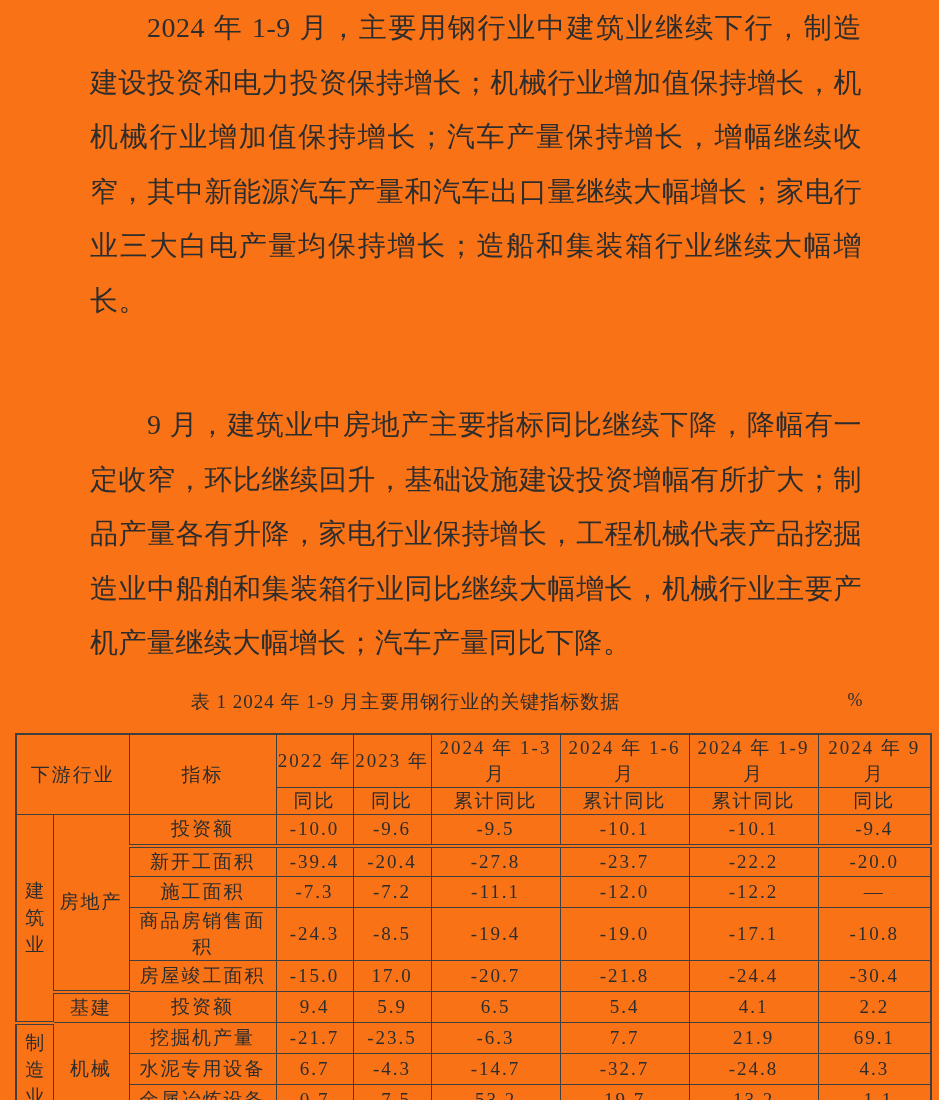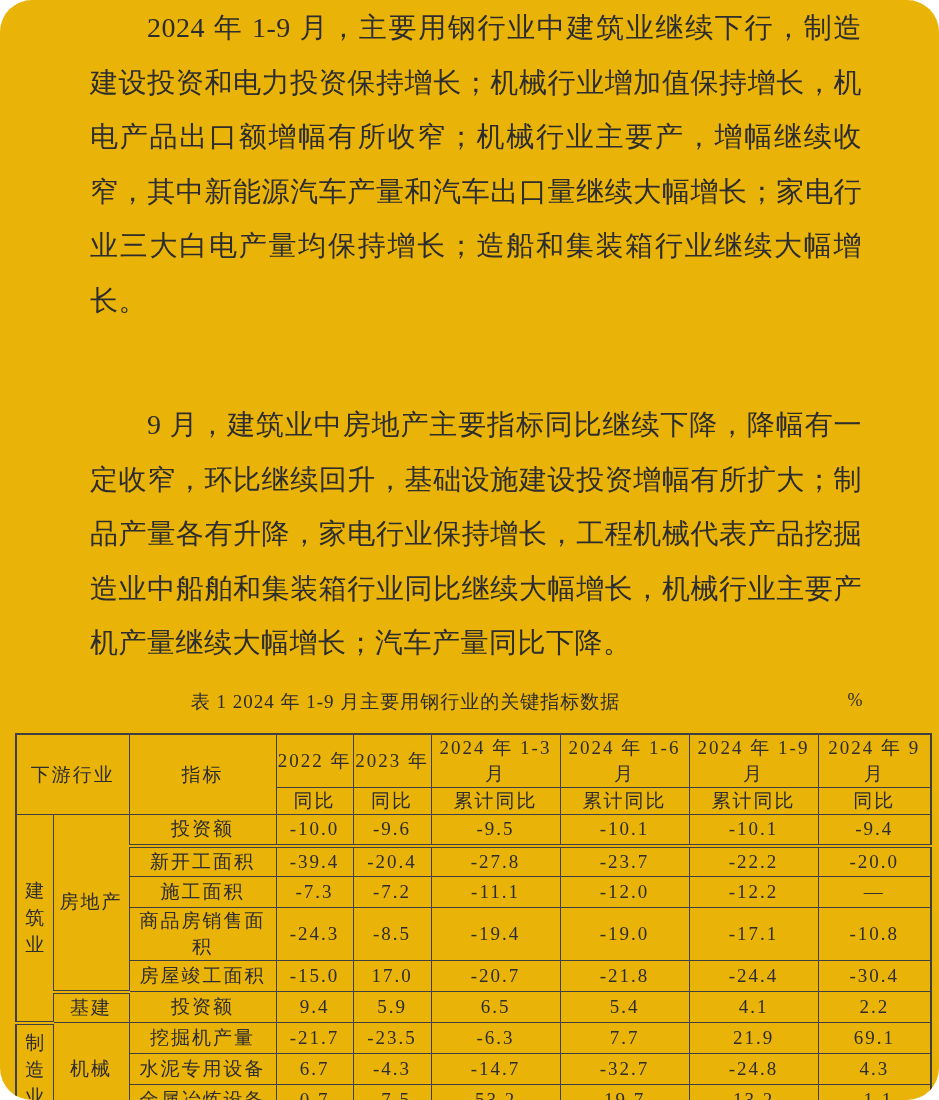--- a/index.html
+++ b/index.html
@@ -1,24 +1,23 @@
 <!DOCTYPE html>
 <html><head>
 <meta charset="utf-8">
 <style>
   html, body { margin: 0; padding: 0; background: #ffffff; }
   .doc {
     position: relative;
     width: 939px;
     height: 1100px;
-    background: #eab308;
+    background: #f97316;
     font-family: "Liberation Serif", "DejaVu Serif", serif;
     color: #2d2d2d;
     overflow: hidden;
-    border-radius: 32px;
   }
   .para { position: absolute; left: 90px; width: 772px; }
   .para-1 { top: 1px; }
   .para-2 { top: 398px; }
   .pl {
     height: 54.6px;
     line-height: 54.6px;
     font-size: 28px;
     letter-spacing: 0.5px;
   }
@@ -74,21 +73,21 @@
   .tbl tr.dbl td { border-bottom: 4px double #3f3f3f; }
 </style>
 </head>
 <body>
 
 <div class="doc">
 
   <div class="para para-1">
     <div class="pl jl ind">2024 年 1-9 月，主要用钢行业中建筑业继续下行，制造</div>
     <div class="pl jl">建设投资和电力投资保持增长；机械行业增加值保持增长，机</div>
-    <div class="pl jl">电产品出口额增幅有所收窄；机械行业主要产，增幅继续收</div>
+    <div class="pl jl">机械行业增加值保持增长；汽车产量保持增长，增幅继续收</div>
     <div class="pl jl">窄，其中新能源汽车产量和汽车出口量继续大幅增长；家电行</div>
     <div class="pl jl">业三大白电产量均保持增长；造船和集装箱行业继续大幅增</div>
     <div class="pl ll">长。</div>
   </div>
 
   <div class="para para-2">
     <div class="pl jl ind">9 月，建筑业中房地产主要指标同比继续下降，降幅有一</div>
     <div class="pl jl">定收窄，环比继续回升，基础设施建设投资增幅有所扩大；制</div>
     <div class="pl jl">品产量各有升降，家电行业保持增长，工程机械代表产品挖掘</div>
     <div class="pl jl">造业中船舶和集装箱行业同比继续大幅增长，机械行业主要产</div>

